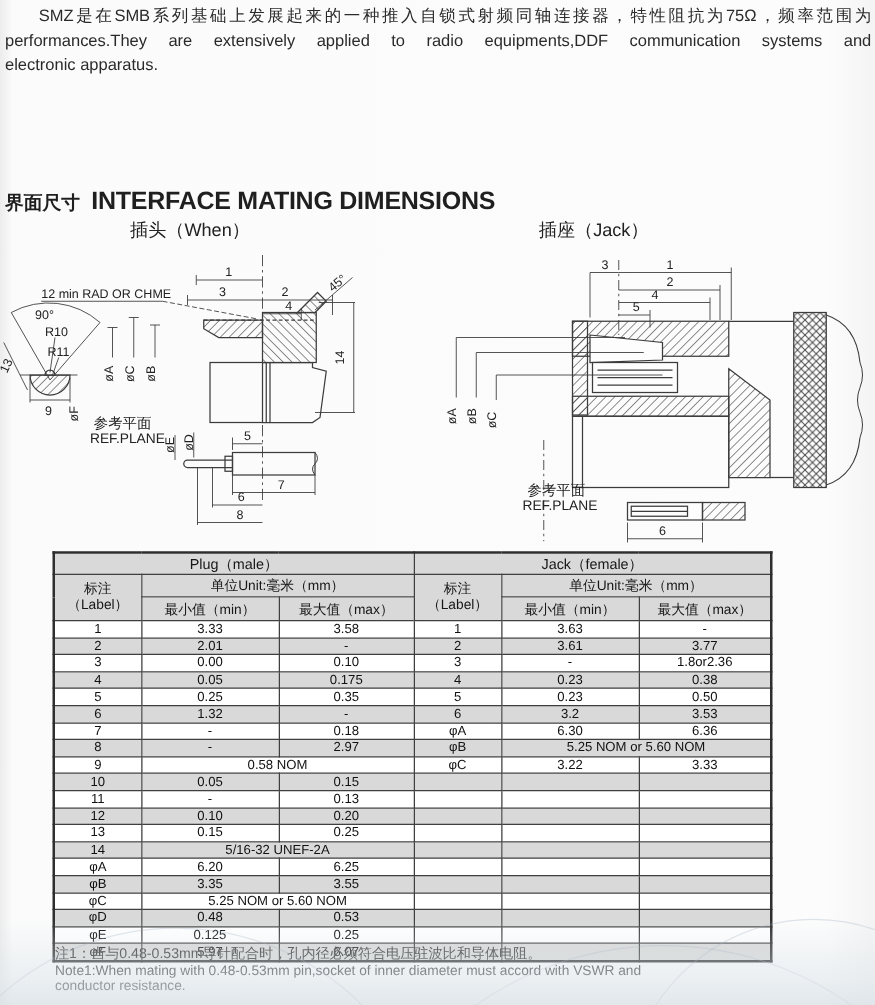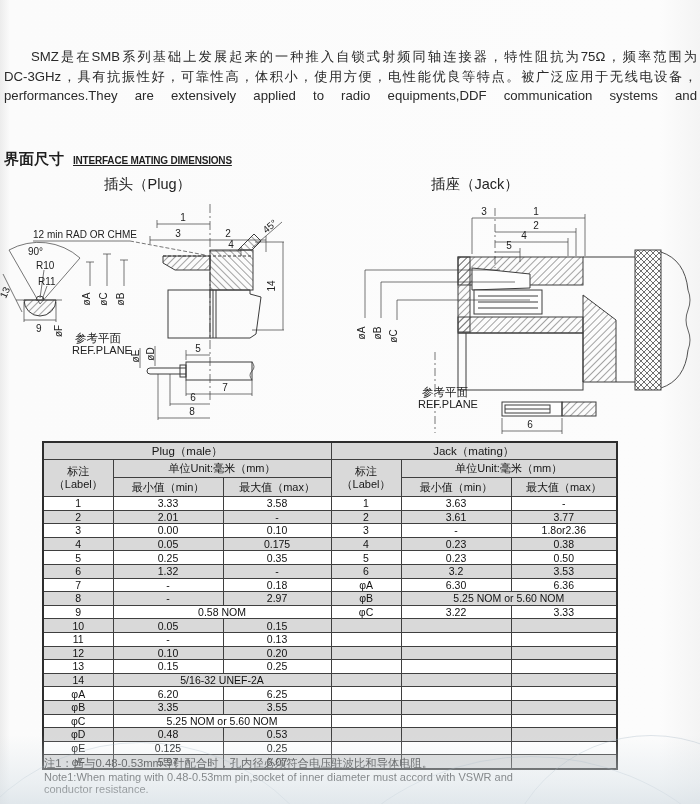--- a/index.html
+++ b/index.html
@@ -8,24 +8,24 @@
     background:linear-gradient(90deg,#ececec 0px,#fbfbfb 10px,#fcfcfc 660px,#f4f4f4 700px);
     font-family:"Liberation Sans","DejaVu Sans",sans-serif;color:#1f1f1f;
   }
   .bottom-band{position:absolute;left:0;top:735px;width:700px;height:69px;
     background:linear-gradient(180deg,rgba(226,232,236,0) 0%,rgba(221,229,234,.55) 70%,rgba(214,223,229,.7) 100%);}
   .wm{position:absolute;border:1px solid rgba(150,170,185,.30);border-radius:50%;pointer-events:none;}
   
   .intro{position:absolute;left:4px;top:3px;width:693px;font-size:13.2px;line-height:19.6px;color:#2a2a2a;}
   .intro .line{white-space:nowrap;}
   .intro .j{text-align:justify;text-align-last:justify;white-space:normal;}
-  .intro .indent{text-indent:27px;margin-top:44px;}
+  .intro .indent{text-indent:27px;}
   
   .sec-title{position:absolute;left:4px;top:150px;font-weight:bold;font-size:15px;white-space:nowrap;}
-  .sec-title .en{font-size:10px;letter-spacing:-0.2px;margin-left:9px;text-decoration:underline;}
+  .sec-title .en{font-size:20px;letter-spacing:-0.2px;margin-left:9px;}
   .draw-title{position:absolute;top:175px;font-size:14.5px;color:#222;white-space:nowrap;}
   .plug-title{left:104px;}
   .jack-title{left:431px;}
   .draw{position:absolute;}
   svg text{font-family:"Liberation Sans","DejaVu Sans",sans-serif;}
   
   .dim-table{position:absolute;left:42px;top:441px;width:574px;border-collapse:collapse;table-layout:fixed;
     border:2px solid #2e2e2e;}
   .dim-table th,.dim-table td{border:1px solid #3f3f3f;text-align:center;vertical-align:middle;padding:0;overflow:hidden;}
   .dim-table thead th{background:#d9d9d9;font-weight:normal;color:#161616;}
@@ -40,29 +40,29 @@
   .notes .zh{font-size:11.3px;line-height:13.5px;}
   .notes .en{font-size:11px;line-height:12.8px;}
 </style>
 </head>
 <body>
 
 <div class="page">
 
   <div class="intro">
     <div class="line j indent">SMZ是在SMB系列基础上发展起来的一种推入自锁式射频同轴连接器，特性阻抗为75Ω，频率范围为</div>
-    <div class="line j">DC-3GHz，具有抗振性好，可靠性高，体积小，使用方便，电性能优良等特点。被广泛应用于无线电设备，</div>
     <div class="line j">performances.They are extensively applied to radio equipments,DDF communication systems and</div>
+    <div class="line">electronic apparatus.</div>
   </div>
 
   <div class="sec-title">
     <span class="zh">界面尺寸</span><span class="en">INTERFACE MATING DIMENSIONS</span>
   </div>
 
-  <div class="draw-title plug-title">插头（Plug）</div>
+  <div class="draw-title plug-title">插头（When）</div>
   <div class="draw-title jack-title">插座（Jack）</div>
 
   <svg class="draw" style="left:0;top:198px;" width="350" height="244" viewBox="0 0 350 244">
     <defs>
       <pattern id="ph" patternUnits="userSpaceOnUse" width="5" height="5" patternTransform="rotate(45)">
         <line x1="0" y1="0" x2="0" y2="5" stroke="#4a4a4a" stroke-width="1"></line>
       </pattern>
       <pattern id="ph2" patternUnits="userSpaceOnUse" width="5" height="5" patternTransform="rotate(-45)">
         <line x1="0" y1="0" x2="0" y2="5" stroke="#4a4a4a" stroke-width="1"></line>
       </pattern>
@@ -248,21 +248,21 @@
       <col style="width:70px">
         <col style="width:110px">
         <col style="width:108px">
       <col style="width:70px">
         <col style="width:110px">
         <col style="width:106px">
     </colgroup>
     <thead>
       <tr class="h1">
         <th colspan="3">Plug（male）</th>
-        <th colspan="3">Jack（mating）</th>
+        <th colspan="3">Jack（female）</th>
       </tr>
       <tr class="h2">
         <th rowspan="2" class="labhead"><span>标注</span><br><span>（Label）</span></th>
         <th colspan="2">单位Unit:毫米（mm）</th>
         <th rowspan="2" class="labhead"><span>标注</span><br><span>（Label）</span></th>
         <th colspan="2">单位Unit:毫米（mm）</th>
       </tr>
       <tr class="h3">
         <th>最小值（min）</th>
         <th>最大值（max）</th>

